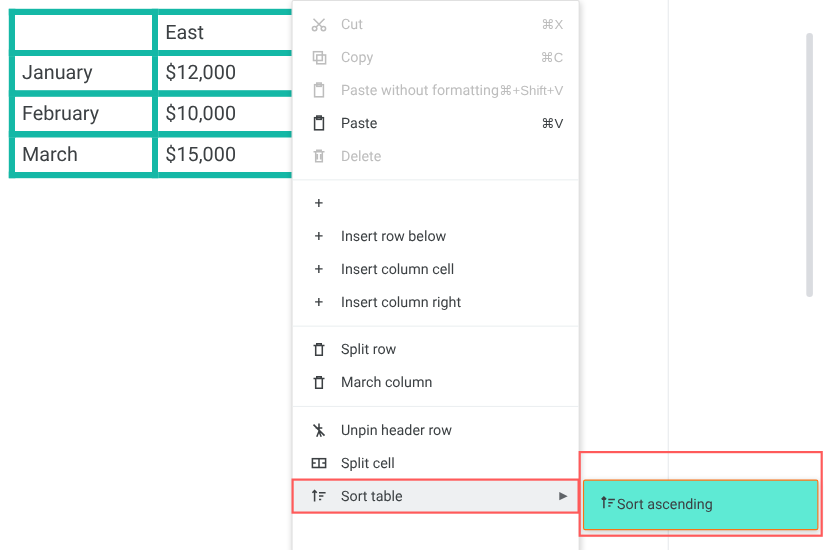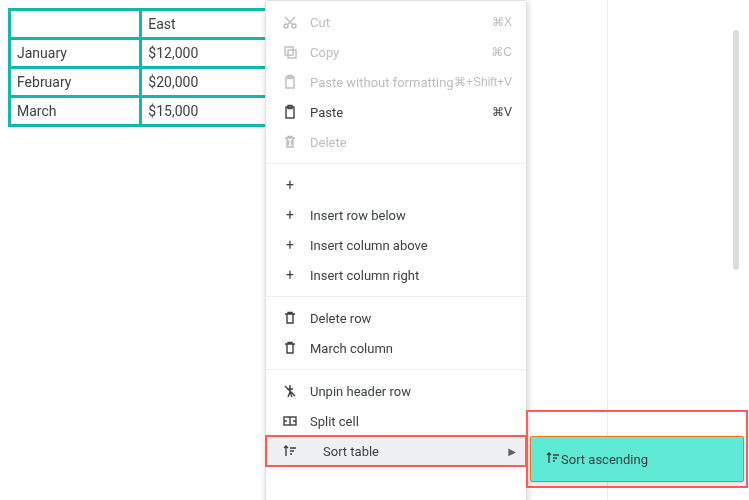--- a/index.html
+++ b/index.html
@@ -17,23 +17,23 @@
   .canvas {
     position: relative;
     padding: 8px 8px;
   }
   table.data {
     border-collapse: collapse;
     width: 410px;
     table-layout: fixed;
   }
   table.data td {
-    border: 3px solid #14b8a6;
+    border: 6px solid #14b8a6;
     padding: 5px 6px;
-    font-size: 14px;
+    font-size: 18px;
     height: 28px;
     background: #fff;
     position: relative;
   }
   table.data tr td:first-child { width: 100px; }
   table.data tr td:nth-child(2) { width: 105px; }
   table.data tr td:nth-child(3) { width: 105px; }
   .cursor-cell::after {
     content: "";
     position: absolute;
@@ -80,21 +80,20 @@
     color: #bdbdbd;
     font-family: -apple-system, sans-serif;
   }
   .menu .sep {
     height: 1px;
     background: #eceff1;
     margin: 6px 0;
   }
   .menu .item.highlight {
     background: #eef0f2;
-    gap: 13px;
   }
   .menu .item .arrow {
     position: absolute;
     right: 10px;
     font-size: 10px;
     color: #5f6368;
   }
   .menu .item.boxed {
     outline: 2px solid #ff5a5a;
     outline-offset: -1px;
@@ -166,21 +165,21 @@
       <td>East</td>
       <td class="cursor-cell">West</td>
     </tr>
     <tr>
       <td>January</td>
       <td>$12,000</td>
       <td>$15,000</td>
     </tr>
     <tr>
       <td>February</td>
-      <td>$20,000</td>
+      <td>$10,000</td>
       <td>$22,000</td>
     </tr>
     <tr>
       <td>March</td>
       <td>$15,000</td>
       <td>$18,000</td>
     </tr>
   </tbody>
     </table>
 </div>
@@ -238,34 +237,34 @@
   <div class="sep"></div>
   <div class="item">
     <span class="ic">+</span>
   </div>
   <div class="item">
     <span class="ic">+</span>
     <span class="lbl">Insert row below</span>
   </div>
   <div class="item">
     <span class="ic">+</span>
-    <span class="lbl">Insert column above</span>
+    <span class="lbl">Insert column cell</span>
   </div>
   <div class="item">
     <span class="ic">+</span>
     <span class="lbl">Insert column right</span>
   </div>
   <div class="sep"></div>
   <div class="item">
     <span class="ic">
         <svg class="ic-svg" viewBox="0 0 16 16">
           <path d="M3 4 H13 M5 4 V13 H11 V4 M6 4 V2.5 H10 V4"></path>
         </svg>
       </span>
-    <span class="lbl">Delete row</span>
+    <span class="lbl">Split row</span>
   </div>
   <div class="item">
     <span class="ic">
         <svg class="ic-svg" viewBox="0 0 16 16">
           <path d="M3 4 H13 M5 4 V13 H11 V4 M6 4 V2.5 H10 V4"></path>
         </svg>
       </span>
     <span class="lbl">March column</span>
   </div>
   <div class="sep"></div>

